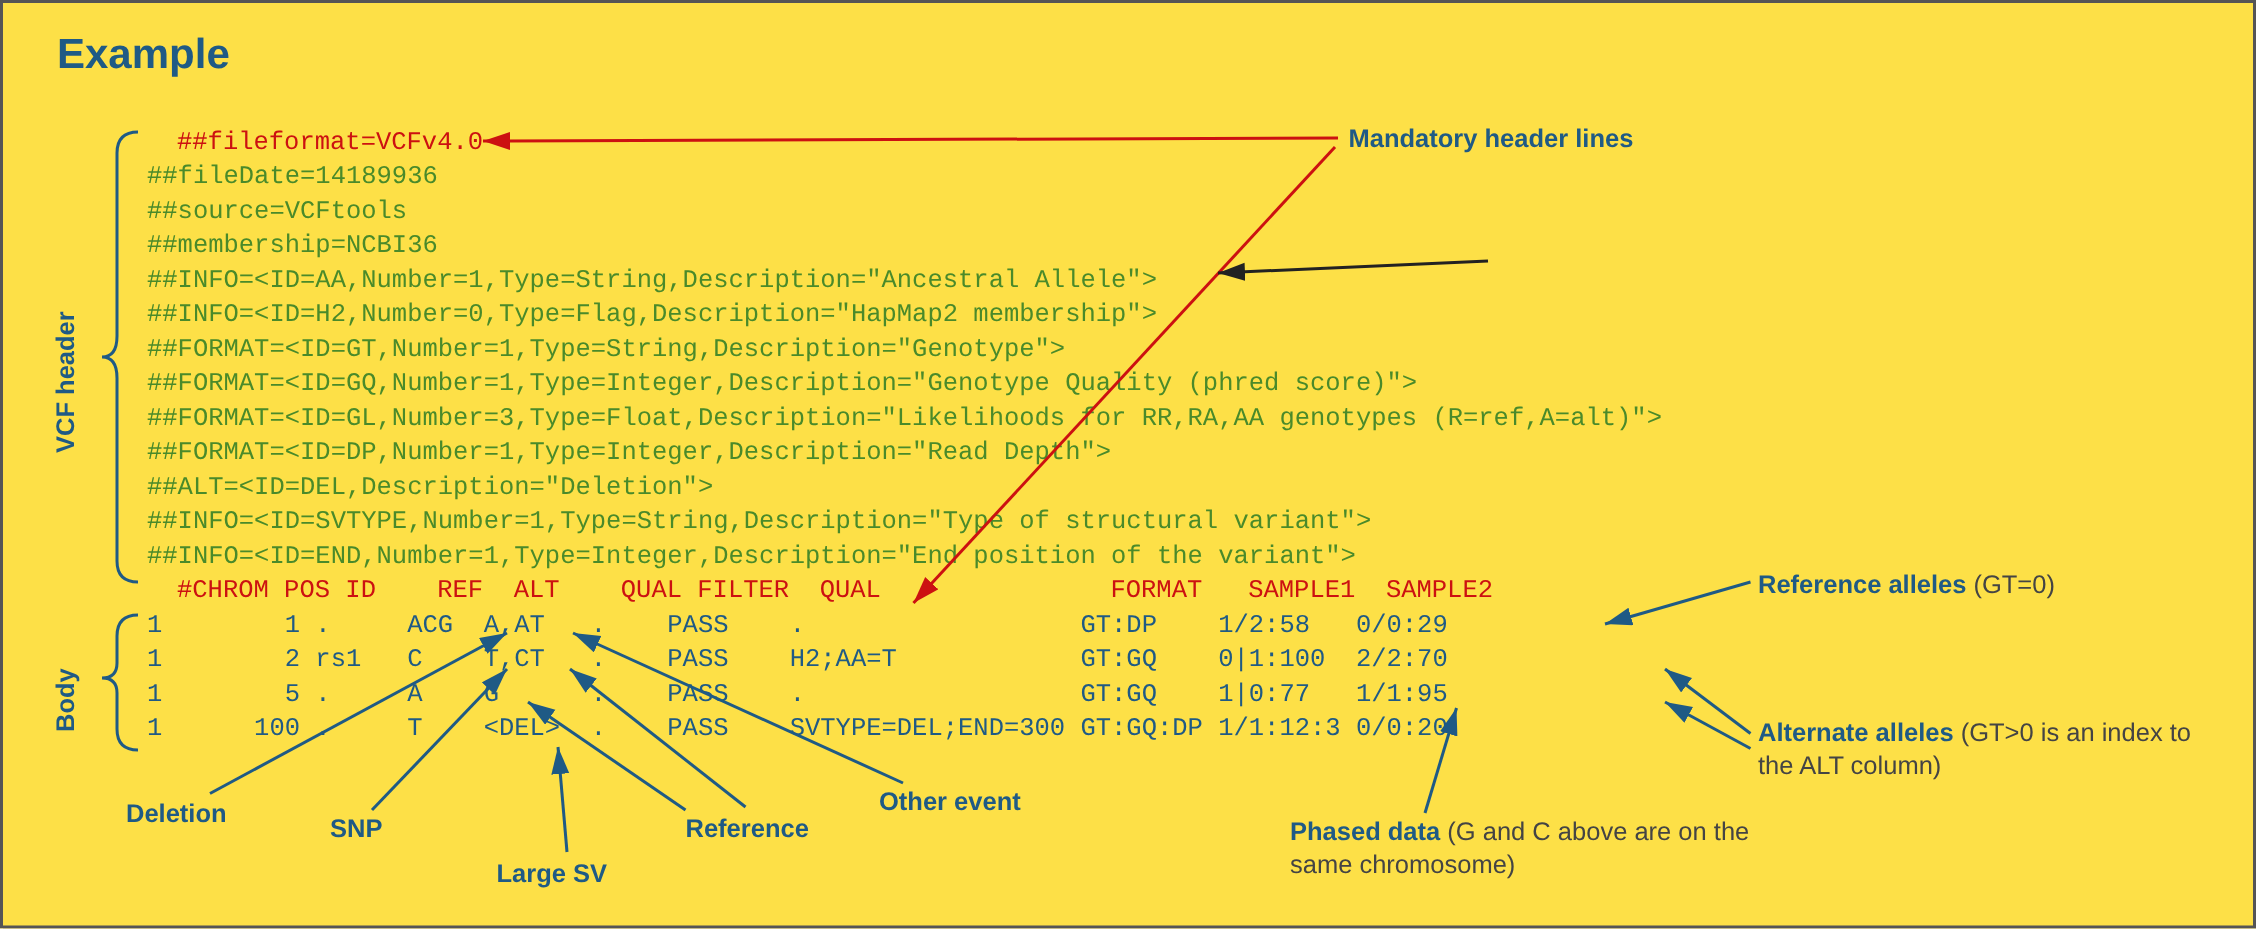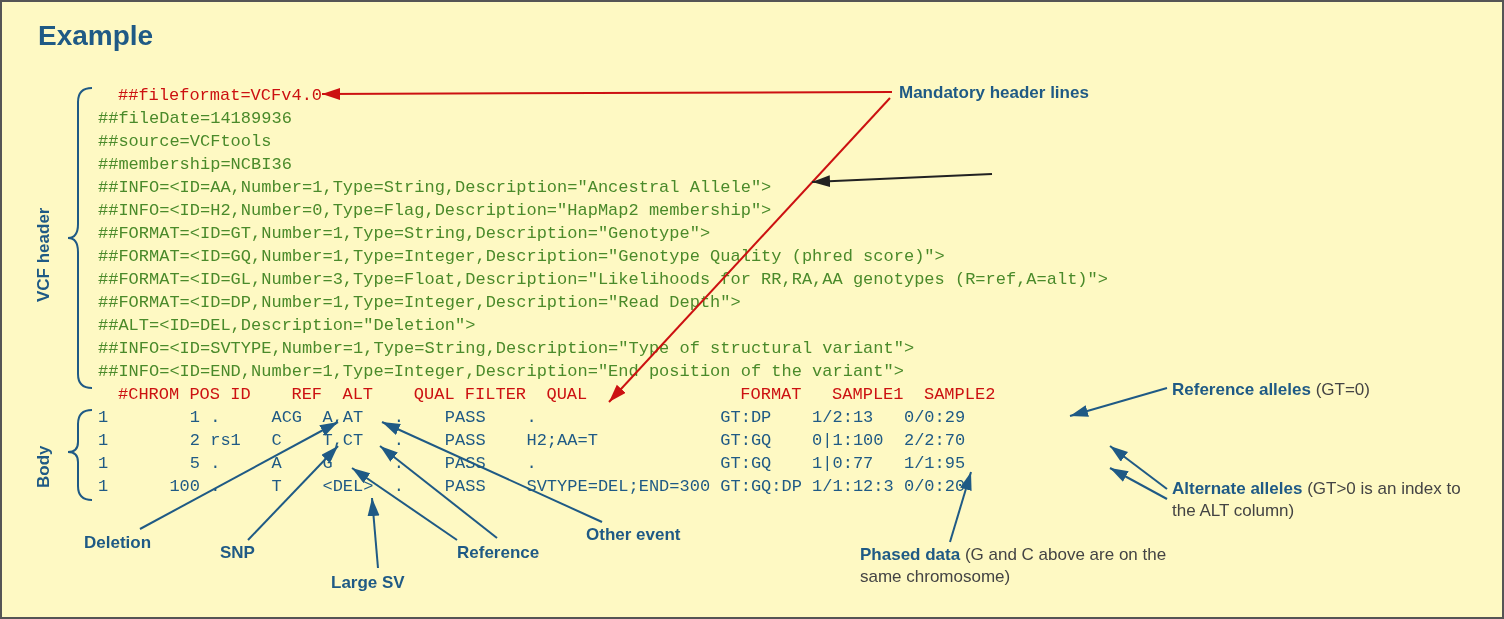--- a/index.html
+++ b/index.html
@@ -1,20 +1,20 @@
 <!DOCTYPE html>
 <html><head>
 <meta charset="utf-8">
 <style>
   html,body{margin:0;padding:0;background:#fff;}
   .frame{
     box-sizing:border-box;
     width:1504px;height:619px;
     border:2px solid #555;
-    background:#fef9c3;
+    background:#fde047;
     position:relative;
     font-family:Verdana, Geneva, sans-serif;
     overflow:hidden;
     box-shadow:2px 3px 0 rgba(0,0,0,0.25);
   }
   .title{
     position:absolute;left:36px;top:18px;
     font-size:28px;font-weight:bold;color:#1f5a85;
     font-family:Verdana, Geneva, sans-serif;
   }
@@ -67,21 +67,21 @@
 <span class="c-green">##INFO=&lt;ID=AA,Number=1,Type=String,Description="Ancestral Allele"&gt;</span>
 <span class="c-green">##INFO=&lt;ID=H2,Number=0,Type=Flag,Description="HapMap2 membership"&gt;</span>
 <span class="c-green">##FORMAT=&lt;ID=GT,Number=1,Type=String,Description="Genotype"&gt;</span>
 <span class="c-green">##FORMAT=&lt;ID=GQ,Number=1,Type=Integer,Description="Genotype Quality (phred score)"&gt;</span>
 <span class="c-green">##FORMAT=&lt;ID=GL,Number=3,Type=Float,Description="Likelihoods for RR,RA,AA genotypes (R=ref,A=alt)"&gt;</span>
 <span class="c-green">##FORMAT=&lt;ID=DP,Number=1,Type=Integer,Description="Read Depth"&gt;</span>
 <span class="c-green">##ALT=&lt;ID=DEL,Description="Deletion"&gt;</span>
 <span class="c-green">##INFO=&lt;ID=SVTYPE,Number=1,Type=String,Description="Type of structural variant"&gt;</span>
 <span class="c-green">##INFO=&lt;ID=END,Number=1,Type=Integer,Description="End position of the variant"&gt;</span>
 <span class="c-red">#CHROM POS ID    REF  ALT    QUAL FILTER  QUAL               FORMAT   SAMPLE1  SAMPLE2</span>
-<span class="c-blue">1        1 .     ACG  A,AT   .    PASS    .                  GT:DP    1/2:13   0/0:29</span>
+<span class="c-blue">1        1 .     ACG  A,AT   .    PASS    .                  GT:DP    1/2:58   0/0:29</span>
 <span class="c-blue">1        2 rs1   C    T,CT   .    PASS    H2;AA=T            GT:GQ    0|1:100  2/2:70</span>
 <span class="c-blue">1        5 .     A    G      .    PASS    .                  GT:GQ    1|0:77   1/1:95</span>
 <span class="c-blue">1      100 .     T    &lt;DEL&gt;  .    PASS    SVTYPE=DEL;END=300 GT:GQ:DP 1/1:12:3 0/0:20</span></div>
 
   <div class="label" style="left:897px;top:80px;"><b>Mandatory header lines</b></div>
   <div class="label" style="left:1170px;top:377px;"><b>Reference alleles</b><span class="sub"> (GT=0)</span></div>
   <div class="label" style="left:1170px;top:476px;width:310px;"><b>Alternate alleles</b><span class="sub"> (GT&gt;0 is an index to the ALT column)</span></div>
   <div class="label" style="left:858px;top:542px;width:320px;"><b>Phased data</b><span class="sub"> (G and C above are on the same chromosome)</span></div>
   <div class="label" style="left:82px;top:530px;"><b>Deletion</b></div>
   <div class="label" style="left:218px;top:540px;"><b>SNP</b></div>

